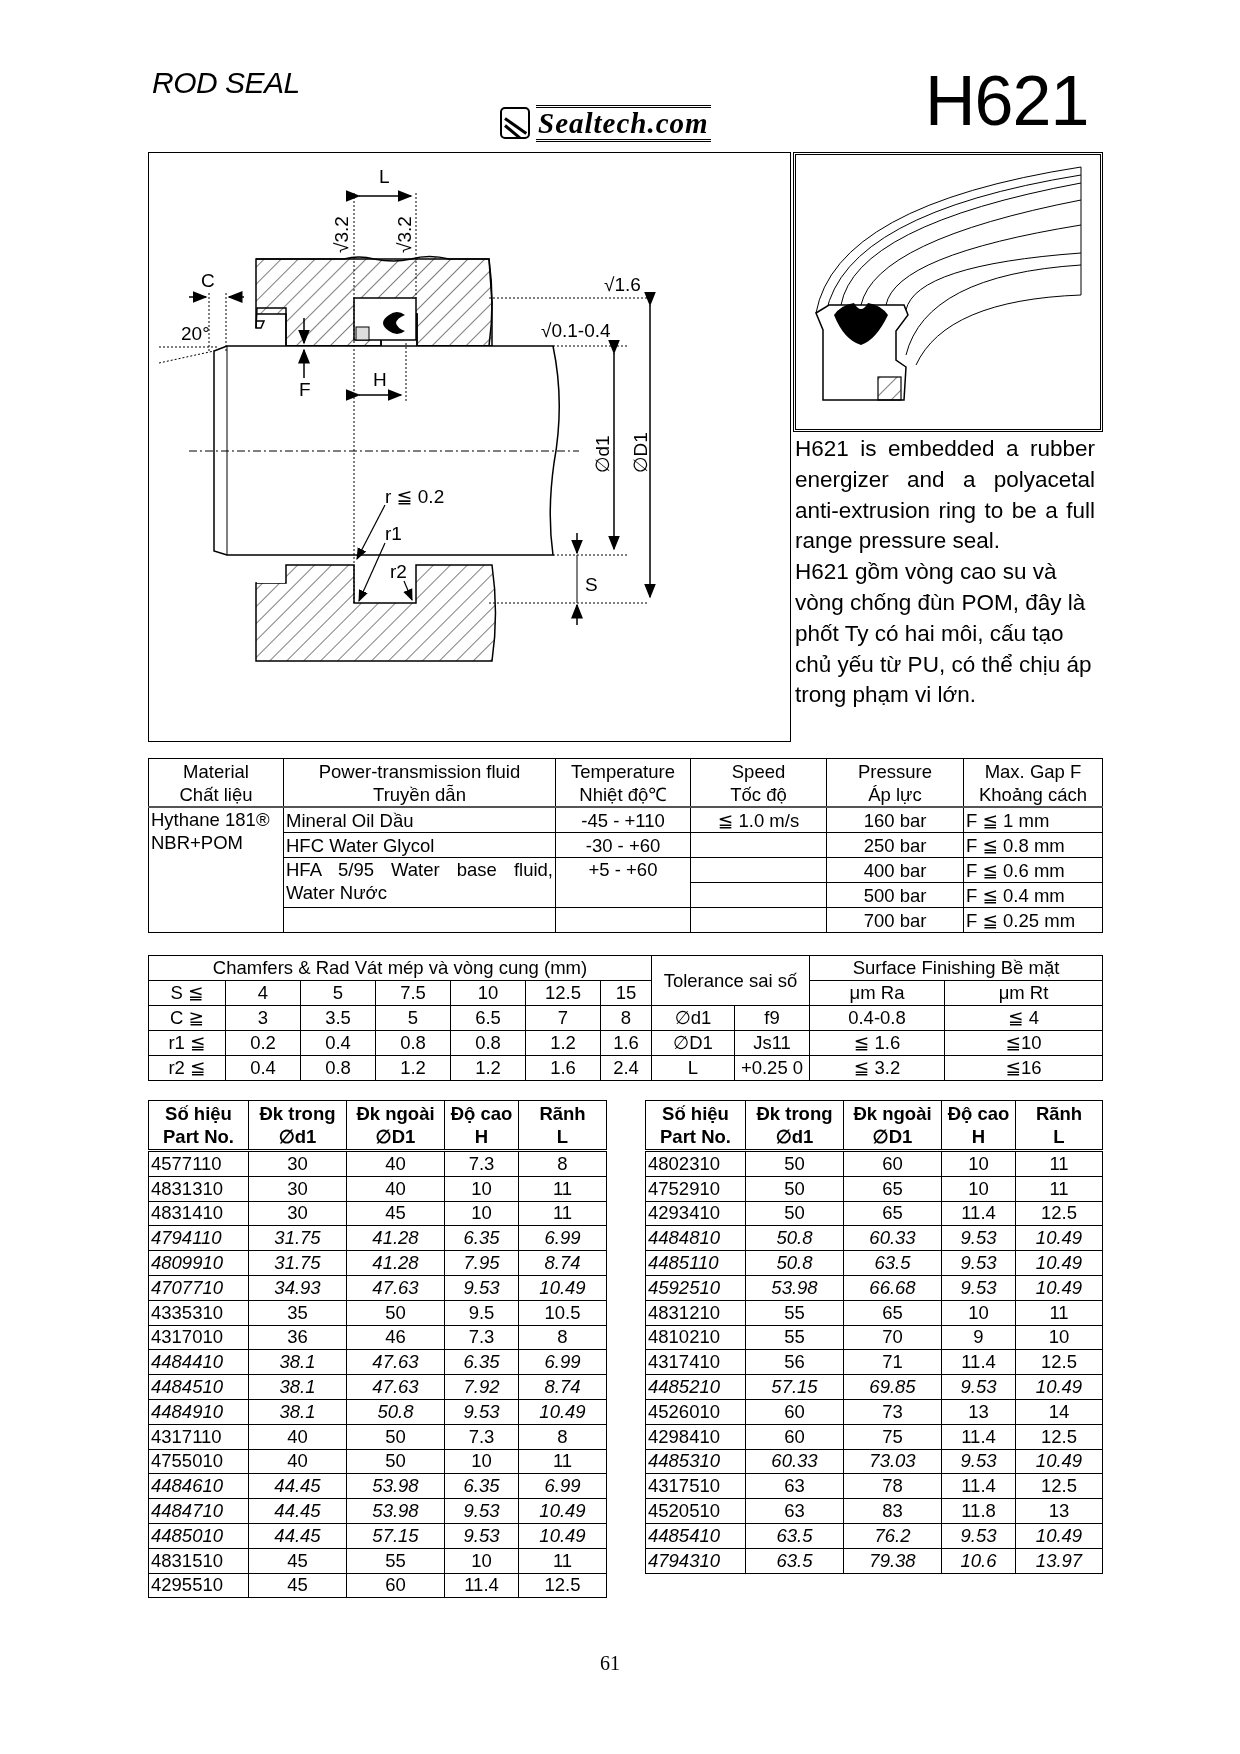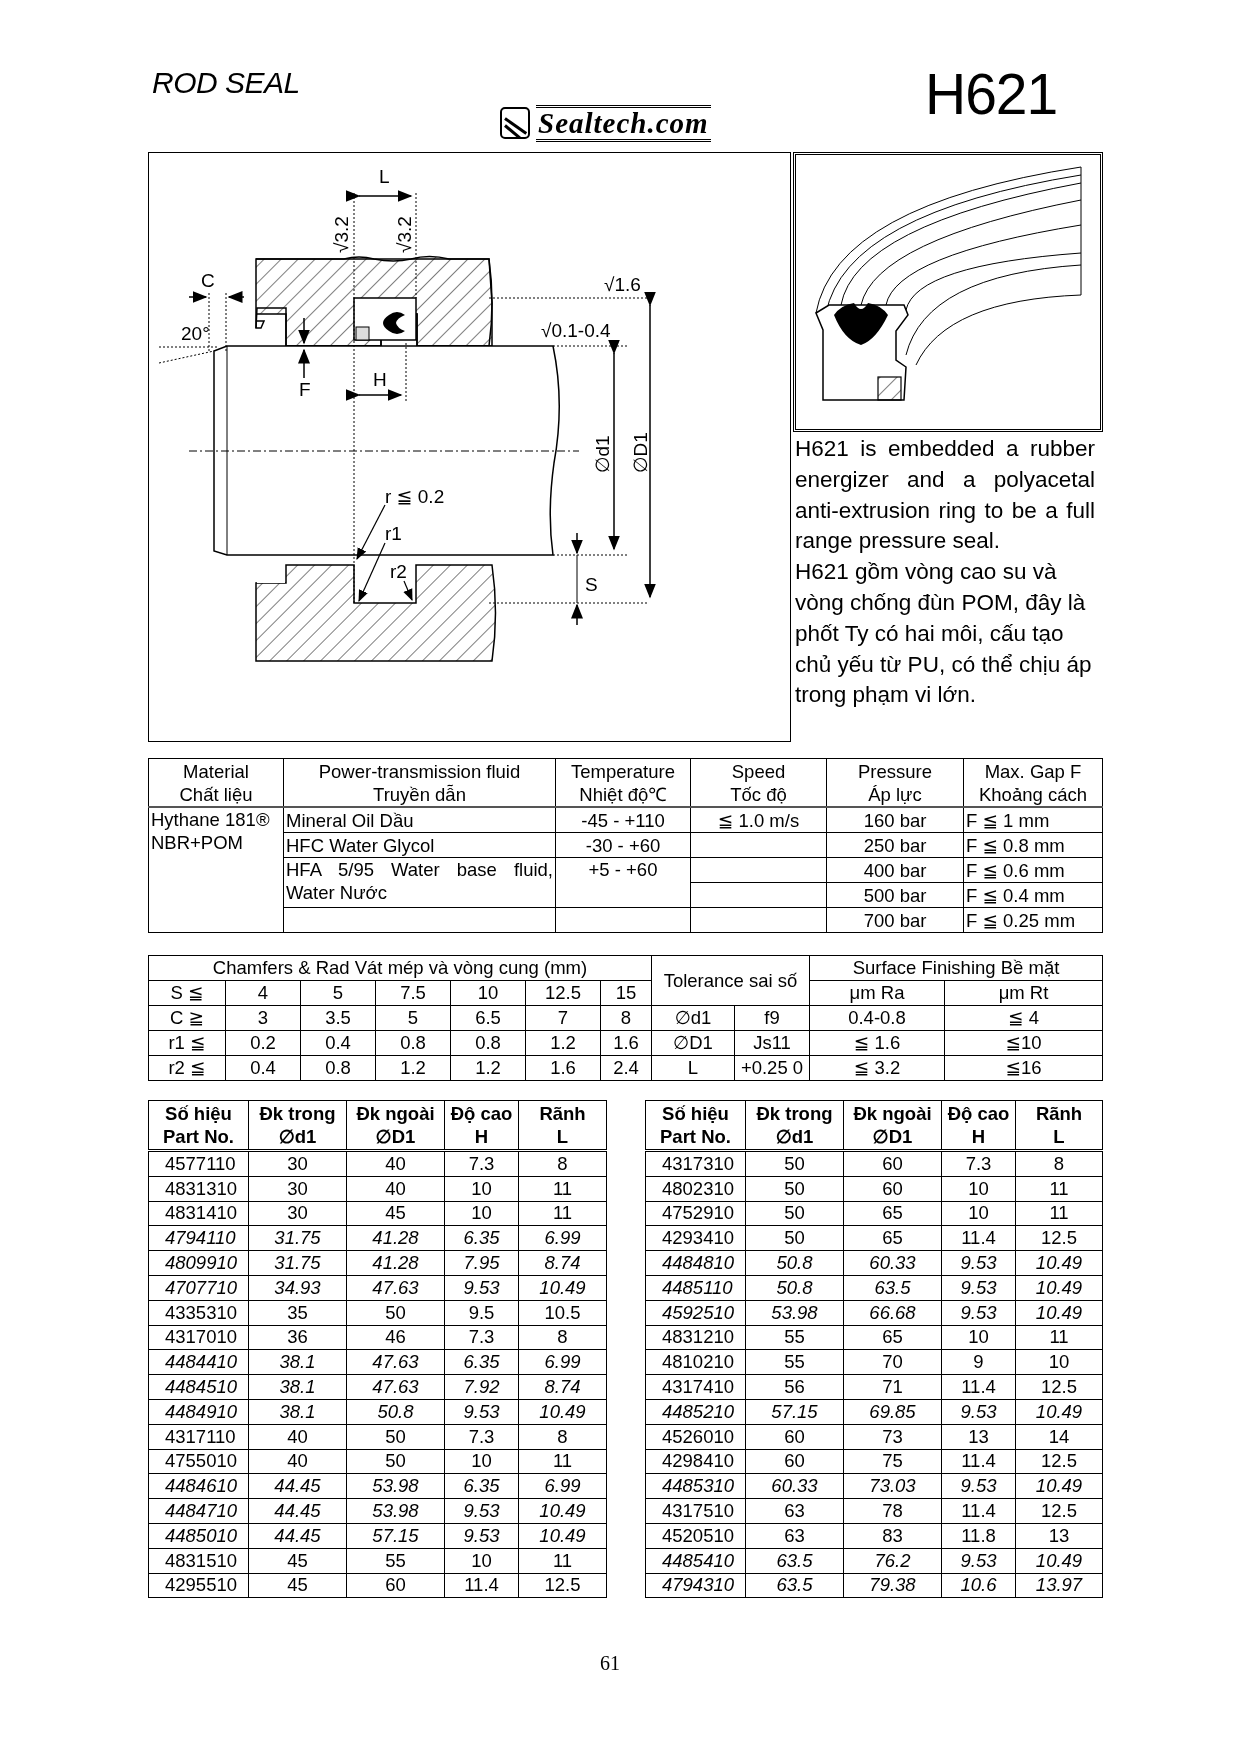--- a/index.html
+++ b/index.html
@@ -1,40 +1,40 @@
 <!DOCTYPE html>
 <html><head>
 <meta charset="utf-8">
 <style>
   html,body{margin:0;padding:0;background:#fff;}
   body{width:1240px;height:1754px;position:relative;font-family:"Liberation Sans",sans-serif;color:#000;overflow:hidden;}
   .abs{position:absolute;}
   #title-left{left:152px;top:66px;font-size:30px;letter-spacing:-0.5px;font-style:italic;}
-  #title-right{left:925px;top:66px;font-size:57px;line-height:1;letter-spacing:-1px;}
+  #title-right{left:925px;top:66px;font-size:70px;line-height:1;letter-spacing:-1px;}
   #logo{left:500px;top:103px;width:240px;height:40px;}
   #logo .box{position:absolute;left:0;top:4px;width:30px;height:32px;border:2px solid #000;border-radius:5px;box-sizing:border-box;overflow:hidden;}
   #logo .box:before{content:"";position:absolute;left:3px;top:8px;width:26px;height:3px;background:#000;transform:rotate(35deg);transform-origin:left;}
   #logo .box:after{content:"";position:absolute;left:3px;top:15px;width:20px;height:3px;background:#000;transform:rotate(40deg);transform-origin:left;}
   #logo .txt{position:absolute;left:36px;top:2px;font-family:"Liberation Serif",serif;font-style:italic;font-weight:bold;font-size:29px;letter-spacing:1px;border-top:3px double #000;border-bottom:3px double #000;line-height:31px;padding:0 2px;}
   #drawing{left:148px;top:152px;width:643px;height:590px;border:1px solid #000;box-sizing:border-box;}
   #photo{left:793px;top:152px;width:310px;height:280px;border:3px double #000;box-sizing:border-box;}
   #desc{left:795px;top:434px;width:300px;font-size:22.5px;line-height:30.8px;text-align:justify;}
   #desc p{margin:0;}
   table{border-collapse:collapse;position:absolute;font-family:"Liberation Sans",sans-serif;}
   td,th{border:1px solid #000;padding:0 2px;font-weight:normal;white-space:nowrap;}
   #spec{left:148px;top:758px;width:955px;font-size:18.5px;}
   #spec th{height:47px;line-height:23px;text-align:center;border-bottom:2px solid #555;}
   #spec td{height:24px;line-height:23px;}
   #spec .c{text-align:center;}
   #cham{left:148px;top:955px;width:955px;font-size:18.5px;padding-left:16px;}
   #cham td{height:24px;line-height:22px;text-align:center;}
   .parts{top:1100px;font-size:18.5px;}
   .parts th{height:48px;line-height:23px;text-align:center;border-bottom:3px double #000;font-weight:bold;}
   .parts td{height:23.8px;line-height:22px;text-align:center;}
-  .parts td.pn{text-align:left;padding-left:16px;}
+  .parts td.pn{text-align:left;padding-left:2px;}
   .parts tr.it td{font-style:italic;}
   #partsL{left:148px;width:459px;}
   #partsR{left:645px;width:458px;}
   #pagenum{left:600px;top:1652px;font-family:"Liberation Serif",serif;font-size:20px;}
   .lbl{font-size:19px;font-family:"Liberation Sans",sans-serif;}
 </style>
 </head>
 <body>
 
 <div id="title-left" class="abs">ROD SEAL</div>
@@ -424,27 +424,20 @@
       <tr>
         <th><span>Số hiệu</span><br><span>Part No.</span></th>
         <th><span>Đk trong</span><br><span>∅d1</span></th>
         <th><span>Đk ngoài</span><br><span>∅D1</span></th>
         <th><span>Độ cao</span><br><span>H</span></th>
         <th><span>Rãnh</span><br><span>L</span></th>
       </tr>
     </thead>
   <tbody>
       <tr>
-        <td class="pn">4317310</td>
-        <td>50</td>
-        <td>60</td>
-        <td>7.3</td>
-        <td>8</td>
-      </tr>
-      <tr>
         <td class="pn">4802310</td>
         <td>50</td>
         <td>60</td>
         <td>10</td>
         <td>11</td>
       </tr>
       <tr>
         <td class="pn">4752910</td>
         <td>50</td>
         <td>65</td>

